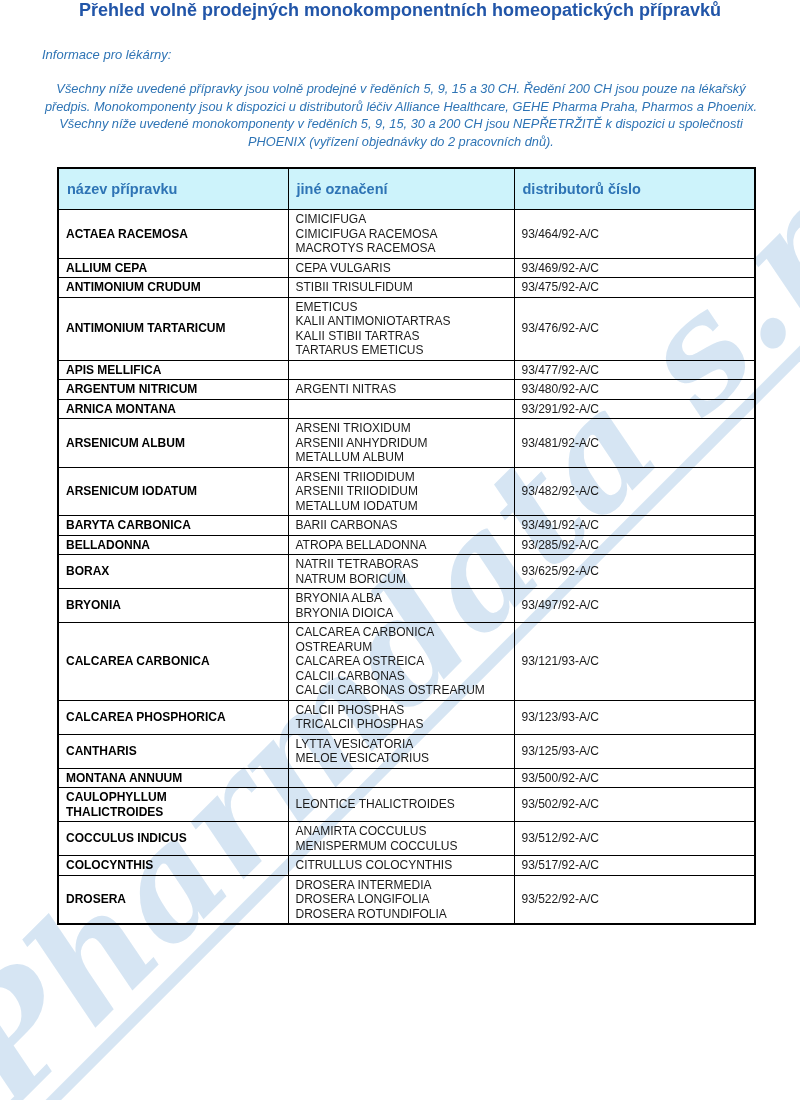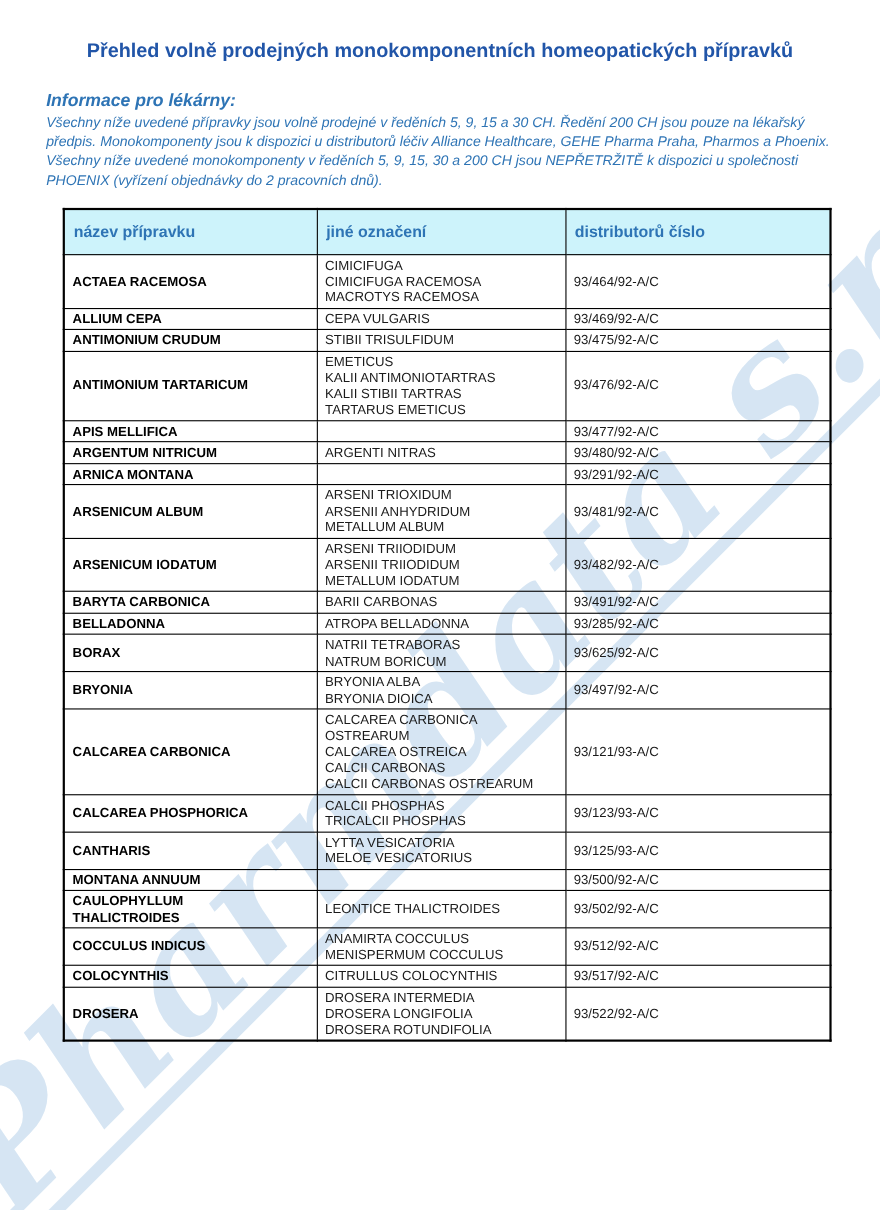--- a/index.html
+++ b/index.html
@@ -28,39 +28,39 @@
     white-space: nowrap;
     text-decoration: underline;
     text-decoration-thickness: 11px;
     text-underline-offset: 16px;
     z-index: 1;
     pointer-events: none;
   }
   .content { position: relative; z-index: 2; }
   .doc-title {
     margin: 0;
-    padding-top: 36px;
     text-align: center;
     font-size: 18px;
     font-weight: bold;
     color: #2155a8;
   }
   .intro {
     margin: 26px 40px 0 42px;
     color: #2e74b5;
     font-style: italic;
   }
   .intro-heading {
-    font-size: 16px;
-    font-weight: bold;
-    margin-bottom: 1px;
+    font-size: 13px;
+    font-weight: normal;
+    margin-bottom: 18px;
   }
   .intro-body, .intro-note {
     font-size: 12.8px;
     line-height: 17.5px;
+    text-align: center;
   }
   table.prep-table {
     border-collapse: collapse;
     margin: 17px 0 12px 57px;
     width: 697px;
     table-layout: fixed;
     background: transparent;
   }
   table.prep-table, table.prep-table td, table.prep-table th {
     border: 1.5px solid #000000;

